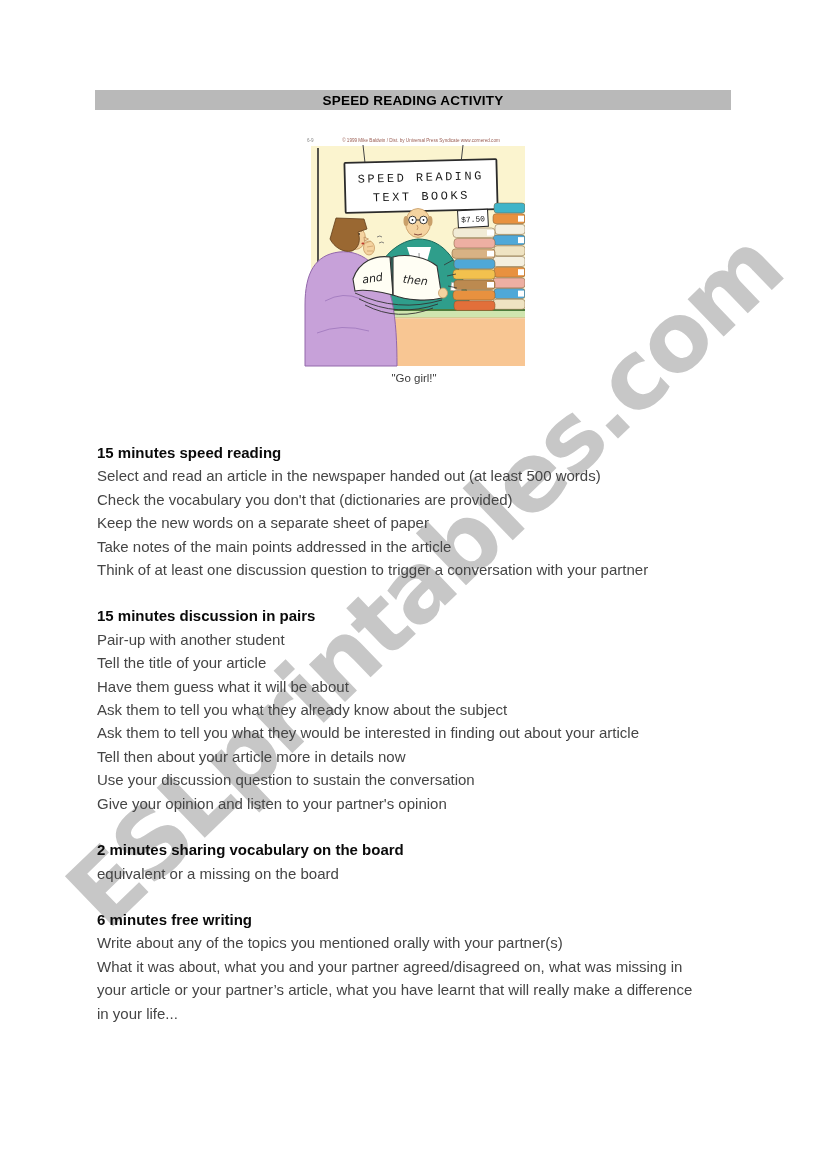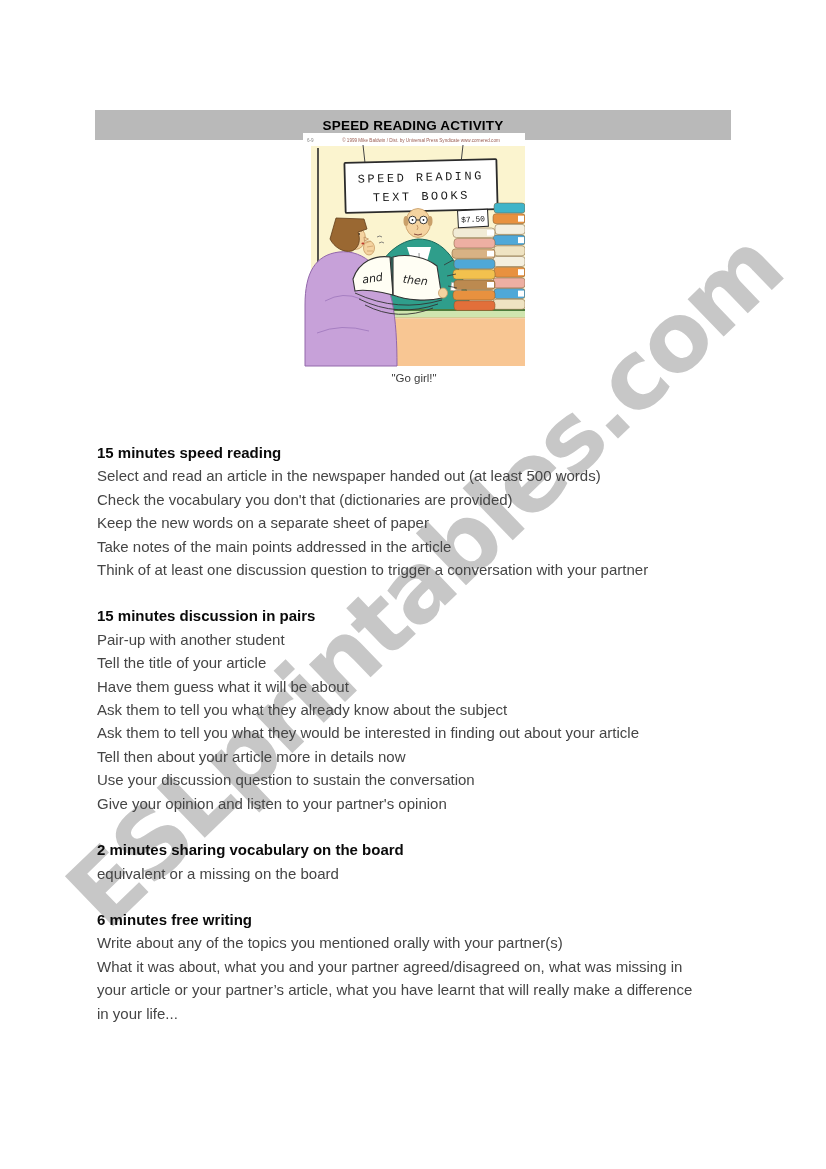--- a/index.html
+++ b/index.html
@@ -18,22 +18,22 @@
     font-weight:bold;
     font-size:95px;
     letter-spacing:-3px;
     color:#c7c7c7;
     white-space:nowrap;
     z-index:1;
     user-select:none;
   }
   .header-bar{
     position:absolute;
-    left:95px;top:110px;
-    width:636px;height:30px;
+    left:95px;top:90px;
+    width:636px;height:20px;
     display:flex;align-items:center;justify-content:center;
     z-index:2;
   }
   .header-bar span{
     font-weight:bold;
     font-size:13.5px;
     color:#000;
     letter-spacing:.2px;
   }
   .cartoon{

